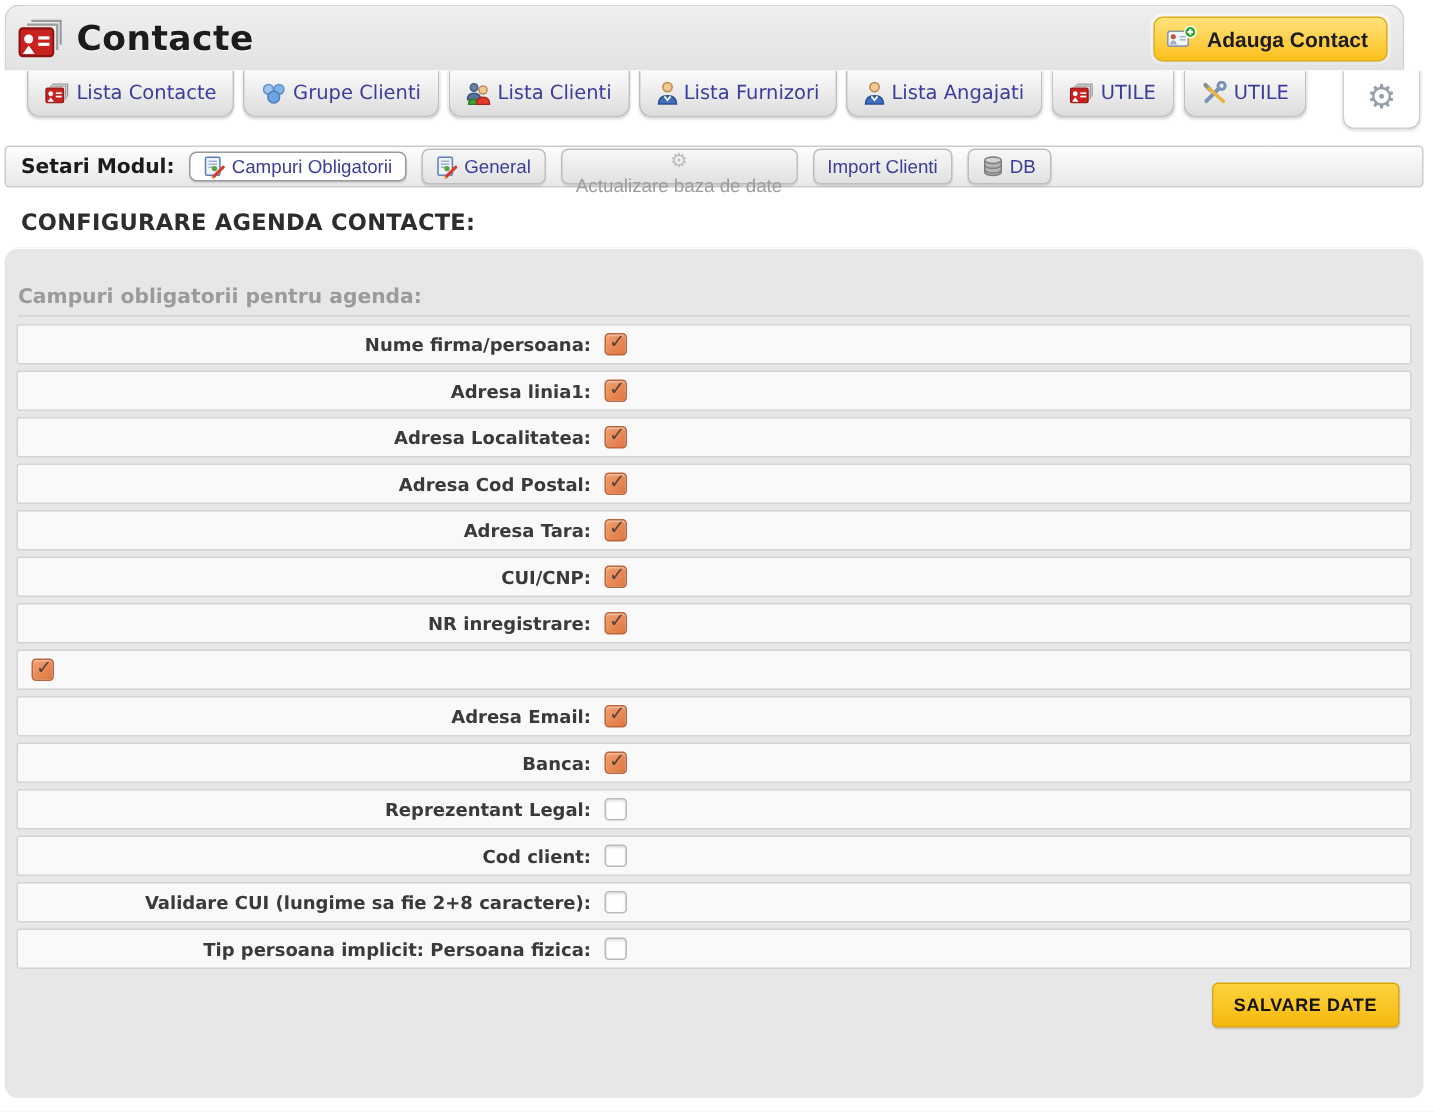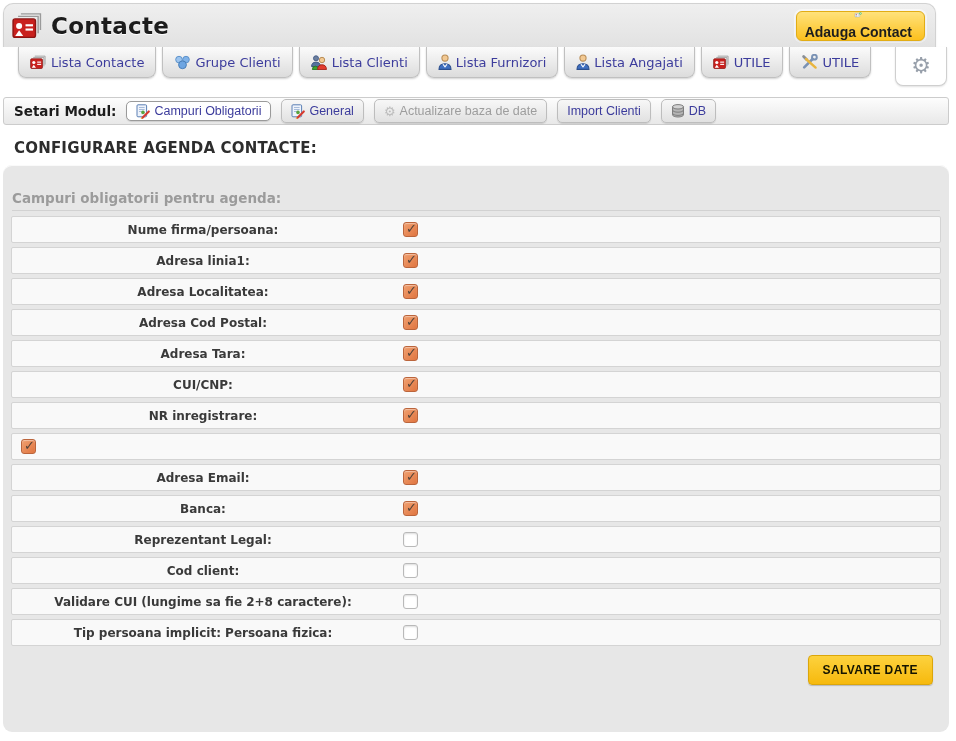--- a/index.html
+++ b/index.html
@@ -19,21 +19,20 @@
   }
   .header-icon { width:32px; height:30px; margin-right:7px; flex:0 0 auto; }
   .app-title { font-size:23px; font-weight:bold; color:#1c1c1c; letter-spacing:.3px;
                text-shadow:0 1px 0 #fff; }
   .add-btn {
     margin-left:auto; height:30px; display:flex; align-items:center; gap:6px;
     background:linear-gradient(#ffe27c,#fcc01e);
     border:1px solid #e2ad15; border-radius:6px; padding:0 12px 0 8px;
     font-size:14px; font-weight:bold; color:#1d1d1d; cursor:pointer;
     box-shadow:0 0 0 2px rgba(255,255,255,.55), 0 1px 2px rgba(0,0,0,.2);
-    flex-direction:column;
   }
 
   
   .tabs-row { height:50px; background:#fff; display:flex; align-items:flex-start;
               padding:0 9px 0 18px; }
   .tab {
     height:31px; display:flex; align-items:center; gap:4px; padding:0 11px;
     background:linear-gradient(#fbfbfb,#dcdcdc);
     border:1px solid #c0c0c0; border-top:none; border-radius:0 0 8px 8px;
     margin-right:6px; color:#3c3c9c; font-size:13px; cursor:pointer;
@@ -55,42 +54,42 @@
   }
   .setari-label { font-size:13.5px; font-weight:bold; color:#1b1b1b; }
   .sbtn {
     height:24px; display:inline-flex; align-items:center; gap:4px; padding:0 9px;
     background:linear-gradient(#f7f7f7,#e1e1e1);
     border:1px solid #bdbdbd; border-radius:5px;
     color:#3c3c9c; font-size:12.5px; cursor:pointer; white-space:nowrap;
     box-shadow:0 1px 1px rgba(0,0,0,.12);
   }
   .sbtn.active { background:#fff; height:20px; border-color:#9a9a9a; }
-  .sbtn.disabled { color:#9d9d9d; }
+  .sbtn.disabled { color:#9d9d9d;flex-direction:column; }
   .sgear { font-size:13px; color:#bdbdbd; line-height:1; }
   .sgear::before { content:"\2699"; }
 
   
   .section-title { margin:14px 0 0 14px; font-size:15px; font-weight:bold;
                    color:#2d2d2d; letter-spacing:.2px; }
 
   
   .panel {
     margin:8px 7px 0 3px; height:567px;
     background:#e7e7e7; border-radius:9px; padding:8px;
     box-shadow:inset 0 1px 0 rgba(255,255,255,.8);
   }
   .legend { margin:17px 1px 5px; padding-bottom:4px; border-bottom:1px solid #d2d2d2;
             color:#9b9b9b; font-weight:bold; font-size:13.5px; }
   .frow {
     height:27px; margin-top:4px; background:#f9f9f9;
     border:1px solid #d4d4d4; border-radius:2px;
     display:flex; align-items:center;
   }
-  .frow-label { width:382px; text-align:center; font-weight:bold; font-size:12px;
+  .frow-label { width:382px; text-align:right; font-weight:bold; font-size:12px;
                 color:#3a3a3a; }
   .cb { width:15px; height:15px; margin-left:9px; border-radius:3px; position:relative;
         background:#fff; border:1px solid #b9b9b9; cursor:pointer;
         box-shadow:inset 0 1px 2px rgba(0,0,0,.14); }
   .cb.checked { background:linear-gradient(135deg,#f0a070,#e07540);
                 border-color:#bb653c; box-shadow:inset 0 1px 1px rgba(255,255,255,.4); }
   .cb.checked::after { content:"\2713"; position:absolute; top:-2px; left:2px;
                        color:#54443a; font-weight:bold; font-size:13px; }
   .save-row { text-align:right; margin:9px 8px 0 0; }
   .save-btn { background:linear-gradient(#fdd23e,#f6b90d); border:1px solid #dba60b;

